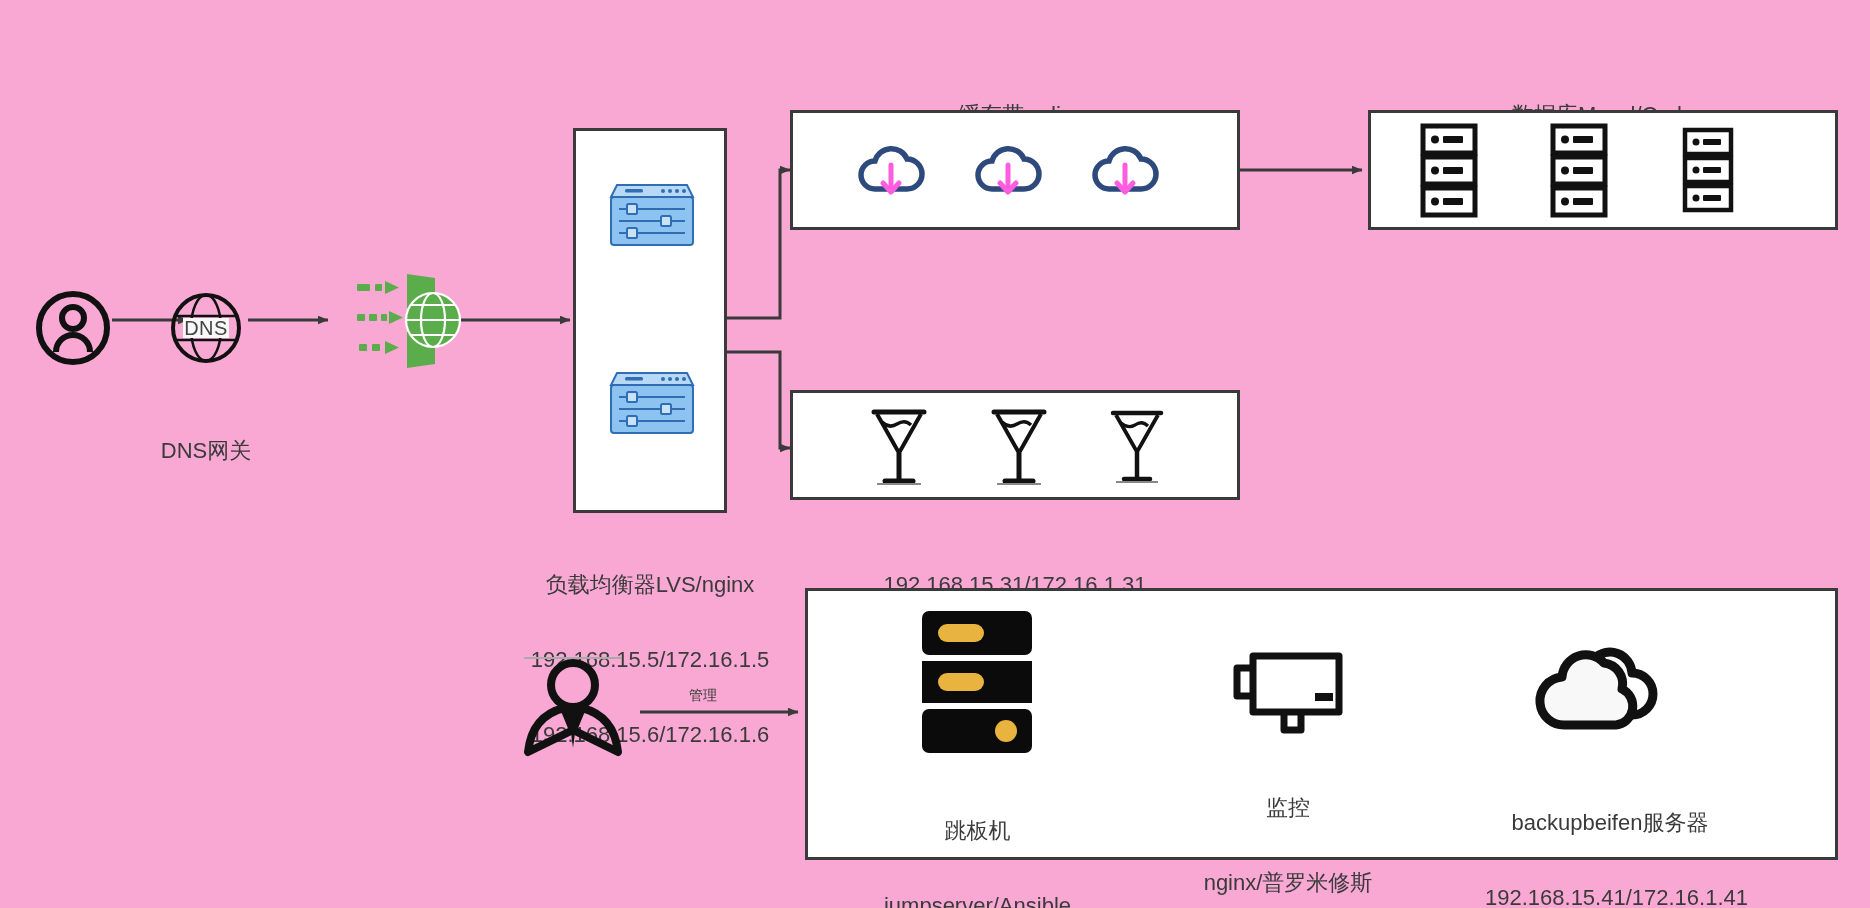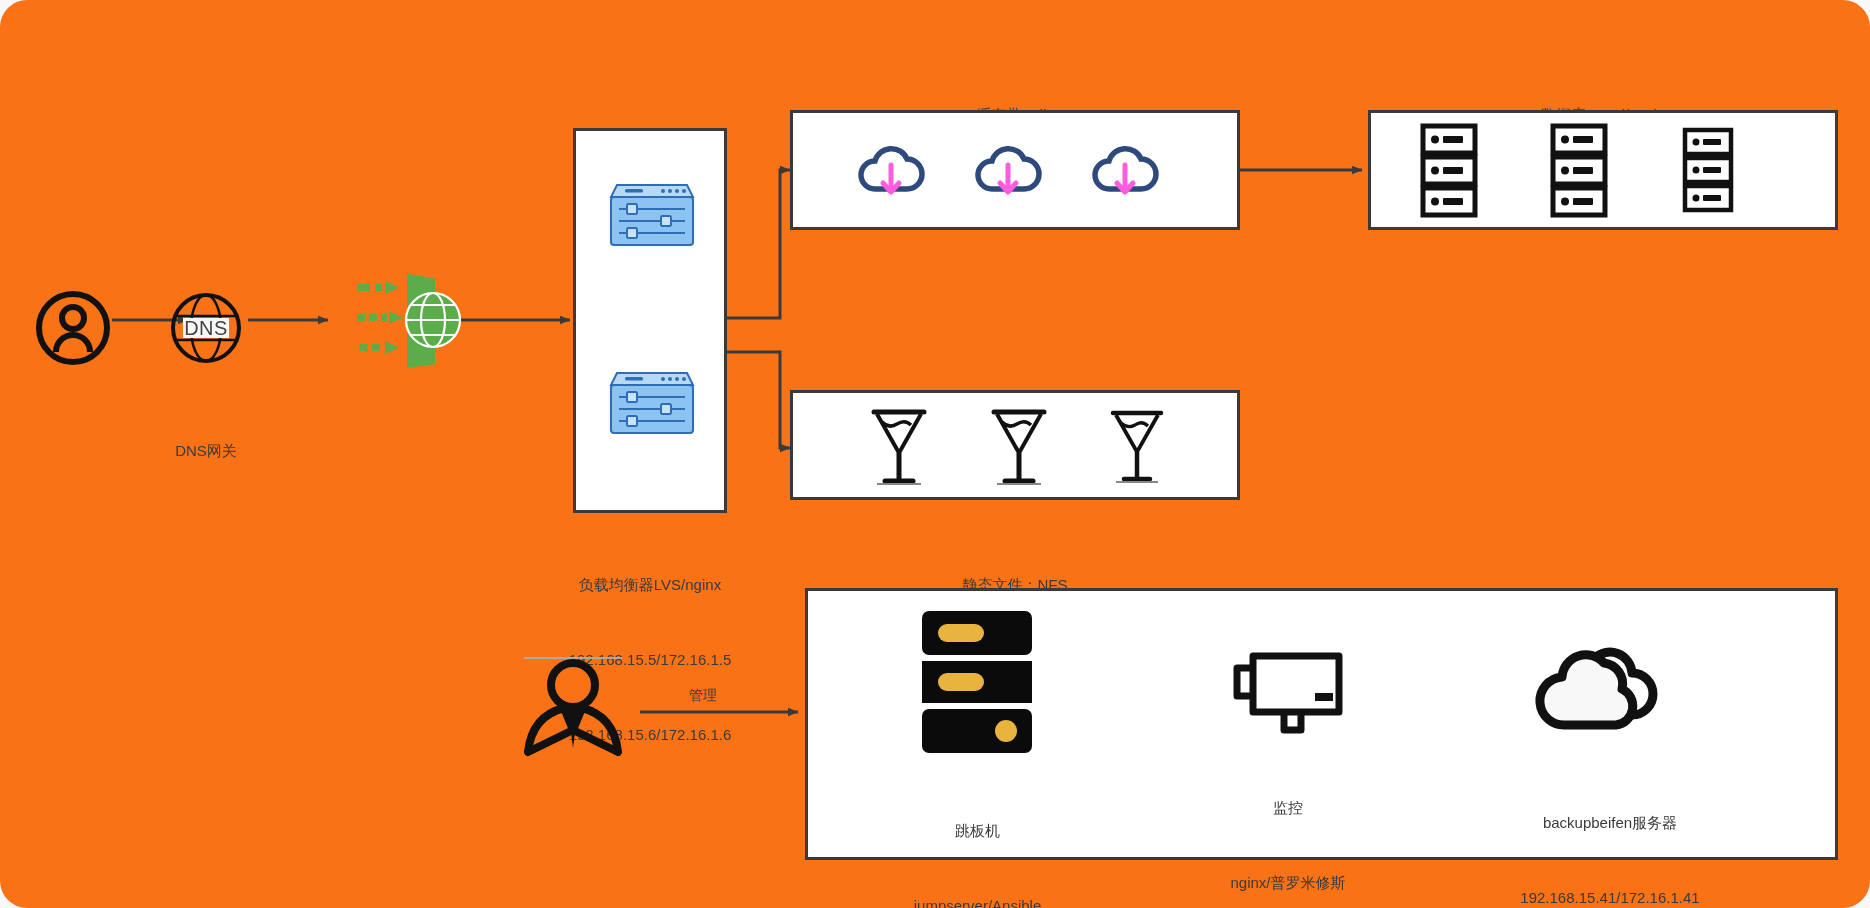--- a/index.html
+++ b/index.html
@@ -4,35 +4,34 @@
 <style>
   html, body {
     margin: 0;
     padding: 0;
     background: #f8f8f8;
   }
   #canvas {
     position: relative;
     width: 1870px;
     height: 908px;
-    background: #f97316;
+    background: #f9a8d4;
     font-family: "Liberation Sans", "DejaVu Sans", sans-serif;
     overflow: hidden;
-    border-radius: 27px;
   }
   .node-box {
     position: absolute;
     background: #ffffff;
     border: 3px solid #3a3a3a;
     box-sizing: border-box;
   }
   .caption {
     position: absolute;
     color: #3a3a3a;
-    font-size: 15px;
+    font-size: 22px;
     line-height: 25px;
     text-align: center;
     white-space: pre;
   }
   .caption .ln { display: block; }
   .icon-wrap {
     position: absolute;
     display: flex;
     align-items: center;
     justify-content: center;
@@ -312,21 +311,20 @@
       <line x1="4" y1="8" x2="52" y2="8" stroke="#111" stroke-width="4.5" stroke-linecap="round"></line>
       <path d="M7,10 L28,47 L49,10" fill="none" stroke="#111" stroke-width="3.8"></path>
       <path d="M12,18 q7,6 14,2 q7,-5 13,1" fill="none" stroke="#111" stroke-width="3.2"></path>
       <line x1="28" y1="47" x2="28" y2="72" stroke="#111" stroke-width="4.5"></line>
       <line x1="15" y1="74" x2="41" y2="74" stroke="#111" stroke-width="4.5" stroke-linecap="round"></line>
       <line x1="7" y1="77" x2="49" y2="77" stroke="#888" stroke-width="2"></line>
     </svg>
   </div>
 
   <div class="caption" style="left:840px; top:522px; width:350px;">
-    <span class="ln">静态文件：NFS</span>
     <span class="ln">192.168.15.31/172.16.1.31</span>
   </div>
 
   <div class="icon-wrap" style="left:518px; top:650px; width:110px; height:110px;">
     <svg width="106" height="106" viewBox="0 0 106 106">
       <line x1="4" y1="6" x2="102" y2="6" stroke="#aaa" stroke-width="2"></line>
       <circle cx="53" cy="33" r="22" fill="none" stroke="#111" stroke-width="8"></circle>
       <path d="M8,100 q4,-36 36,-44 L53,78 Z" fill="none" stroke="#111" stroke-width="8" stroke-linejoin="round"></path>
       <path d="M98,100 q-4,-36 -36,-44 L53,78 Z" fill="none" stroke="#111" stroke-width="8" stroke-linejoin="round"></path>
       <path d="M48,58 L53,96 L58,58 Z" fill="#111"></path>

